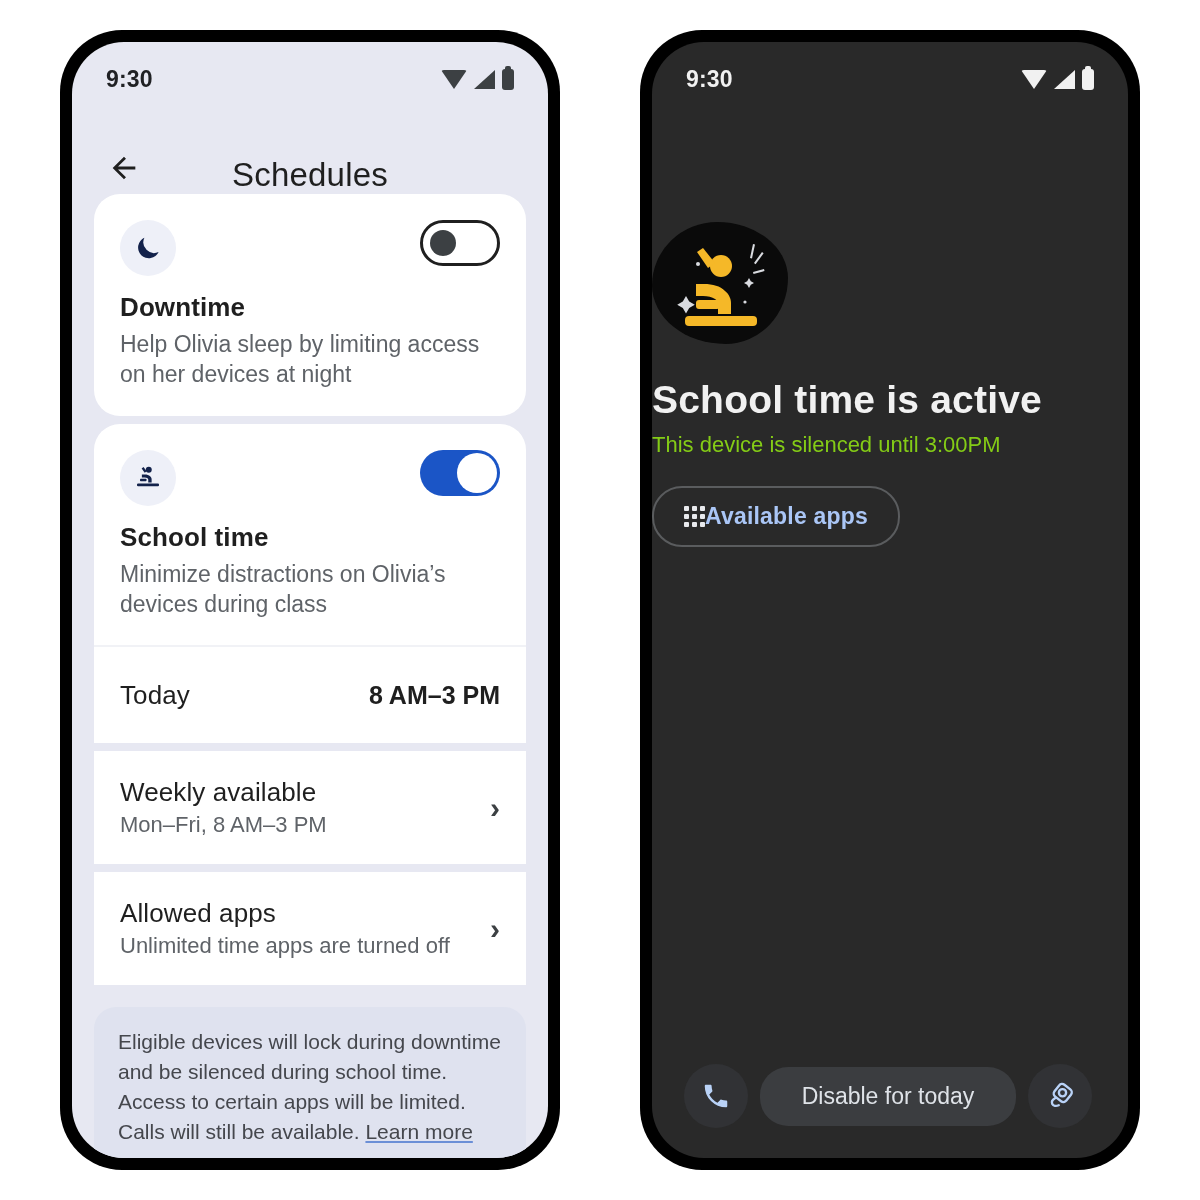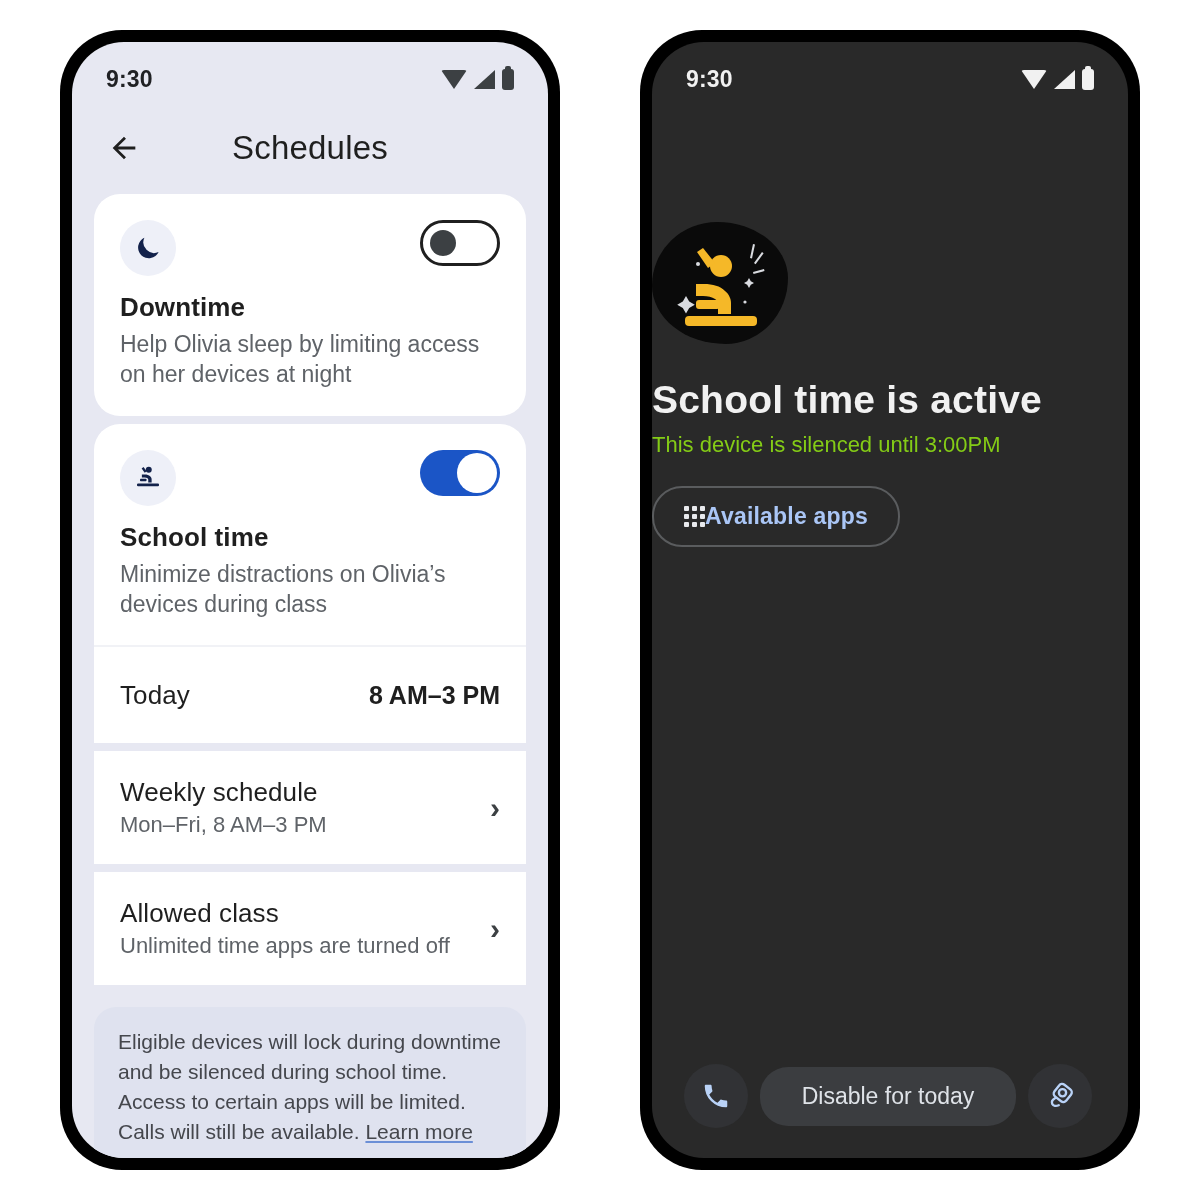--- a/index.html
+++ b/index.html
@@ -83,21 +83,21 @@
     border-radius: 2px 2px 0 0;
   }
   .light .status-icons { color: #3c4043; }
   .dark  .status-icons { color: #f1f1f1; }
 
   
   .appbar {
     height: 92px;
     flex: 0 0 auto;
     display: flex;
-    align-items: center;
+    align-items: flex-end;
     padding: 0 26px;
     position: relative;
   }
   .back-btn {
     width: 52px; height: 52px;
     display: flex; align-items: center; justify-content: center;
     color: #1f1f1f;
     cursor: pointer;
     flex: 0 0 auto;
   }
@@ -383,31 +383,31 @@
             <div class="row-left">
               <div class="row-title">Today</div>
             </div>
             <div class="row-value">8 AM–3 PM</div>
           </div>
         </div>
 
         <div class="card mid">
           <div class="row">
             <div class="row-left">
-              <div class="row-title">Weekly schedule</div>
+              <div class="row-title">Weekly available</div>
               <div class="row-sub">Mon–Fri, 8 AM–3 PM</div>
             </div>
             <div class="chev">›</div>
           </div>
         </div>
 
         <div class="card tight-top">
           <div class="row">
             <div class="row-left">
-              <div class="row-title">Allowed class</div>
+              <div class="row-title">Allowed apps</div>
               <div class="row-sub">Unlimited time apps are turned off</div>
             </div>
             <div class="chev">›</div>
           </div>
         </div>
 
         <div class="note">
           <span>Eligible devices will lock during downtime and be silenced during school time. Access to certain apps will be limited. Calls will still be available. </span><a href="#">Learn more</a>
         </div>
 

